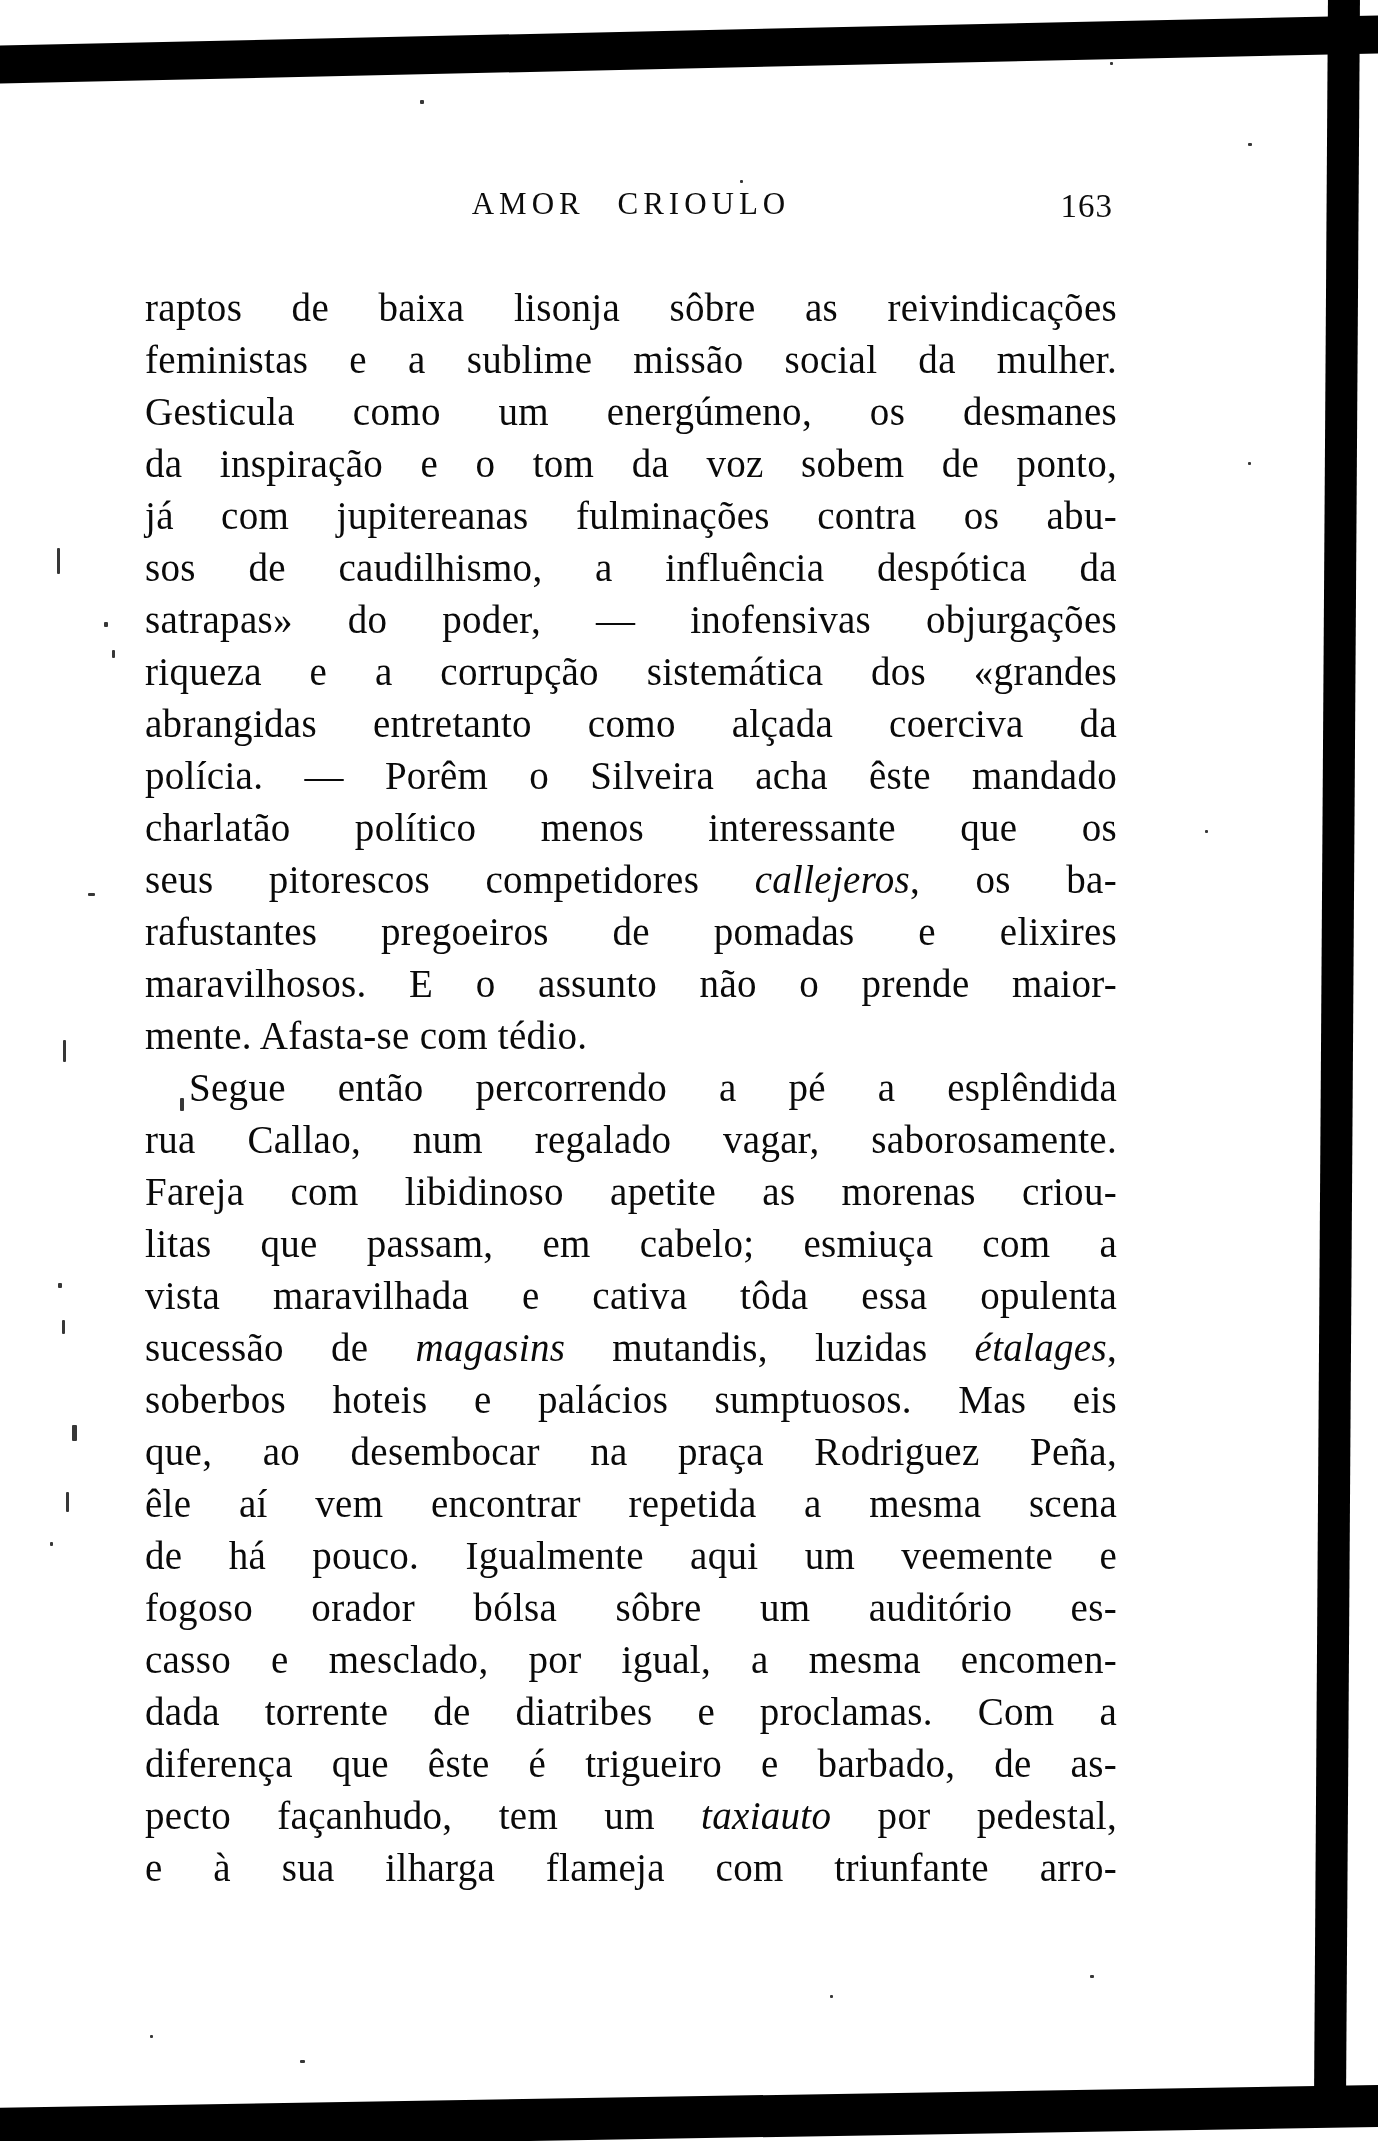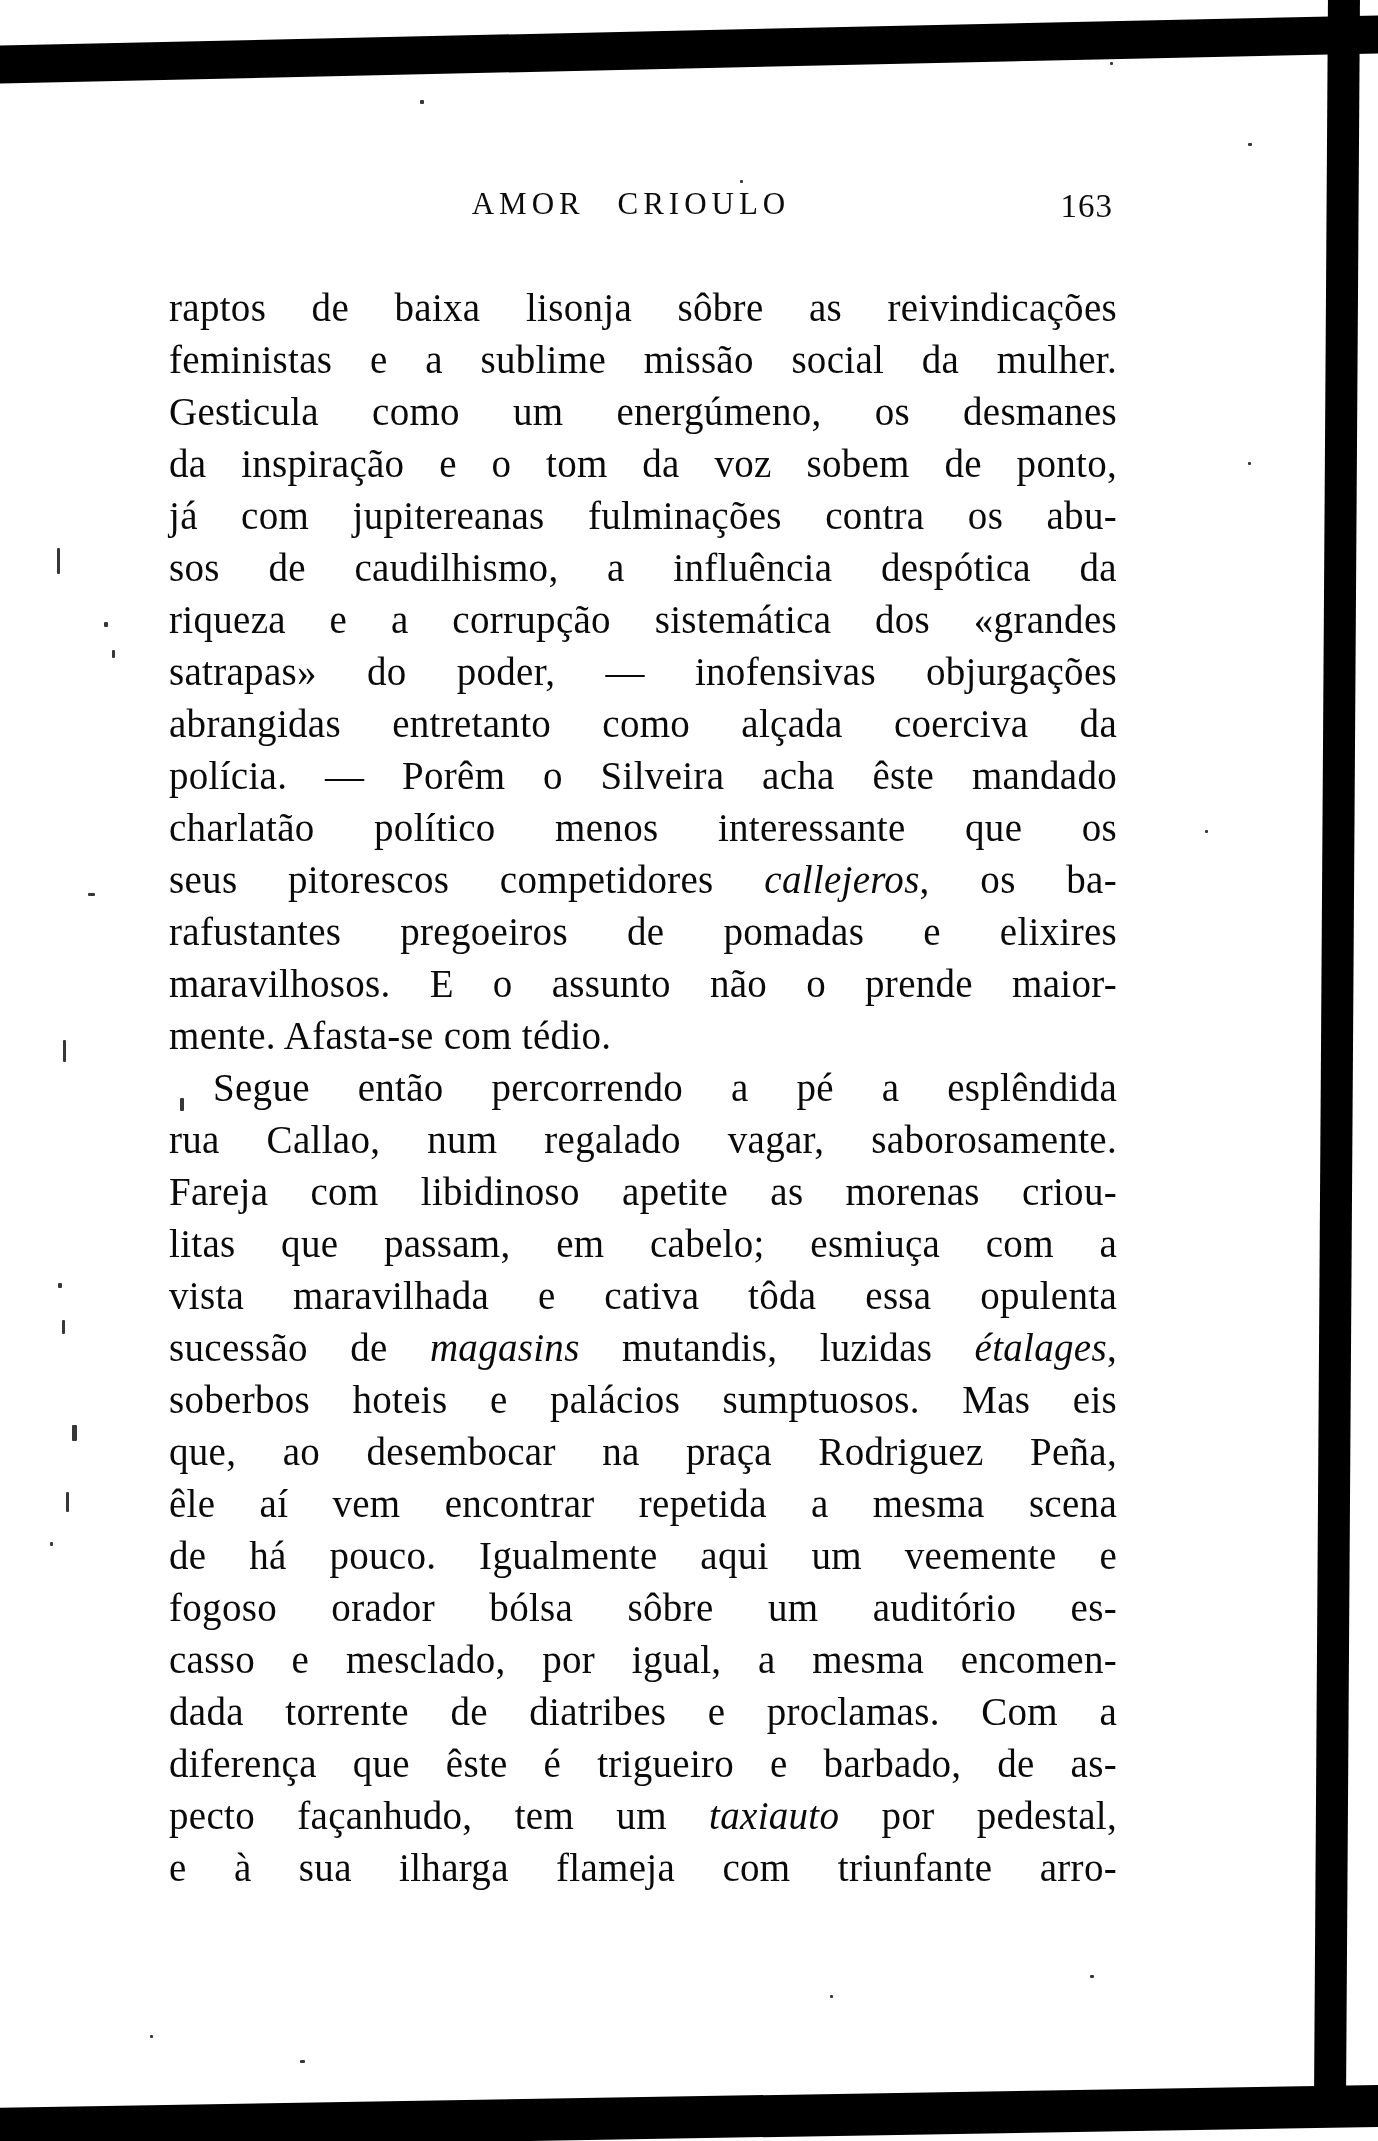--- a/index.html
+++ b/index.html
@@ -20,21 +20,21 @@
     font-size:31px; letter-spacing:5px; word-spacing:20px; color:#0c0c0c;
   }
   .page-number {
     position:absolute; right:4px; top:2px; font-size:33px; letter-spacing:1px; color:#0c0c0c;
   }
   
   .page-text {
     position:absolute; left:145px; top:282px; width:972px;
     font-size:39px; line-height:52px; letter-spacing:0.3px;
   }
-  .line { height:52px; white-space:nowrap;margin-left:24px; }
+  .line { height:52px; white-space:nowrap; }
   .line.just { white-space:normal; text-align:justify; text-align-last:justify; }
   .line.indent { padding-left:44px; }
   .it { font-style:italic; }
   
   .speck { position:absolute; background:#141414; border-radius:1px; opacity:.85; }
 </style>
 </head>
 <body>
 
 <div class="page">
@@ -48,22 +48,22 @@
     <div class="page-number">163</div>
   </div>
 
   <div class="page-text">
       <div class="line just"><span class="">raptos de baixa lisonja sôbre as reivindicações</span></div>
       <div class="line just"><span class="">feministas e a sublime missão social da mulher.</span></div>
       <div class="line just"><span class="">Gesticula como um energúmeno, os desmanes</span></div>
       <div class="line just"><span class="">da inspiração e o tom da voz sobem de ponto,</span></div>
       <div class="line just"><span class="">já com jupitereanas fulminações contra os abu-</span></div>
       <div class="line just"><span class="">sos de caudilhismo, a influência despótica da</span></div>
+      <div class="line just"><span class="">satrapas» do poder, — inofensivas objurgações</span></div>
       <div class="line just"><span class="">riqueza e a corrupção sistemática dos «grandes</span></div>
-      <div class="line just"><span class="">satrapas» do poder, — inofensivas objurgações</span></div>
       <div class="line just"><span class="">abrangidas entretanto como alçada coerciva da</span></div>
       <div class="line just"><span class="">polícia. — Porêm o Silveira acha êste mandado</span></div>
       <div class="line just"><span class="">charlatão político menos interessante que os</span></div>
       <div class="line just"><span class="">seus pitorescos competidores </span><span class="it">callejeros</span><span class="">, os ba-</span></div>
       <div class="line just"><span class="">rafustantes pregoeiros de pomadas e elixires</span></div>
       <div class="line just"><span class="">maravilhosos. E o assunto não o prende maior-</span></div>
       <div class="line"><span class="">mente. Afasta-se com tédio.</span></div>
       <div class="line just indent"><span class="">Segue então percorrendo a pé a esplêndida</span></div>
       <div class="line just"><span class="">rua Callao, num regalado vagar, saborosamente.</span></div>
       <div class="line just"><span class="">Fareja com libidinoso apetite as morenas criou-</span></div>

